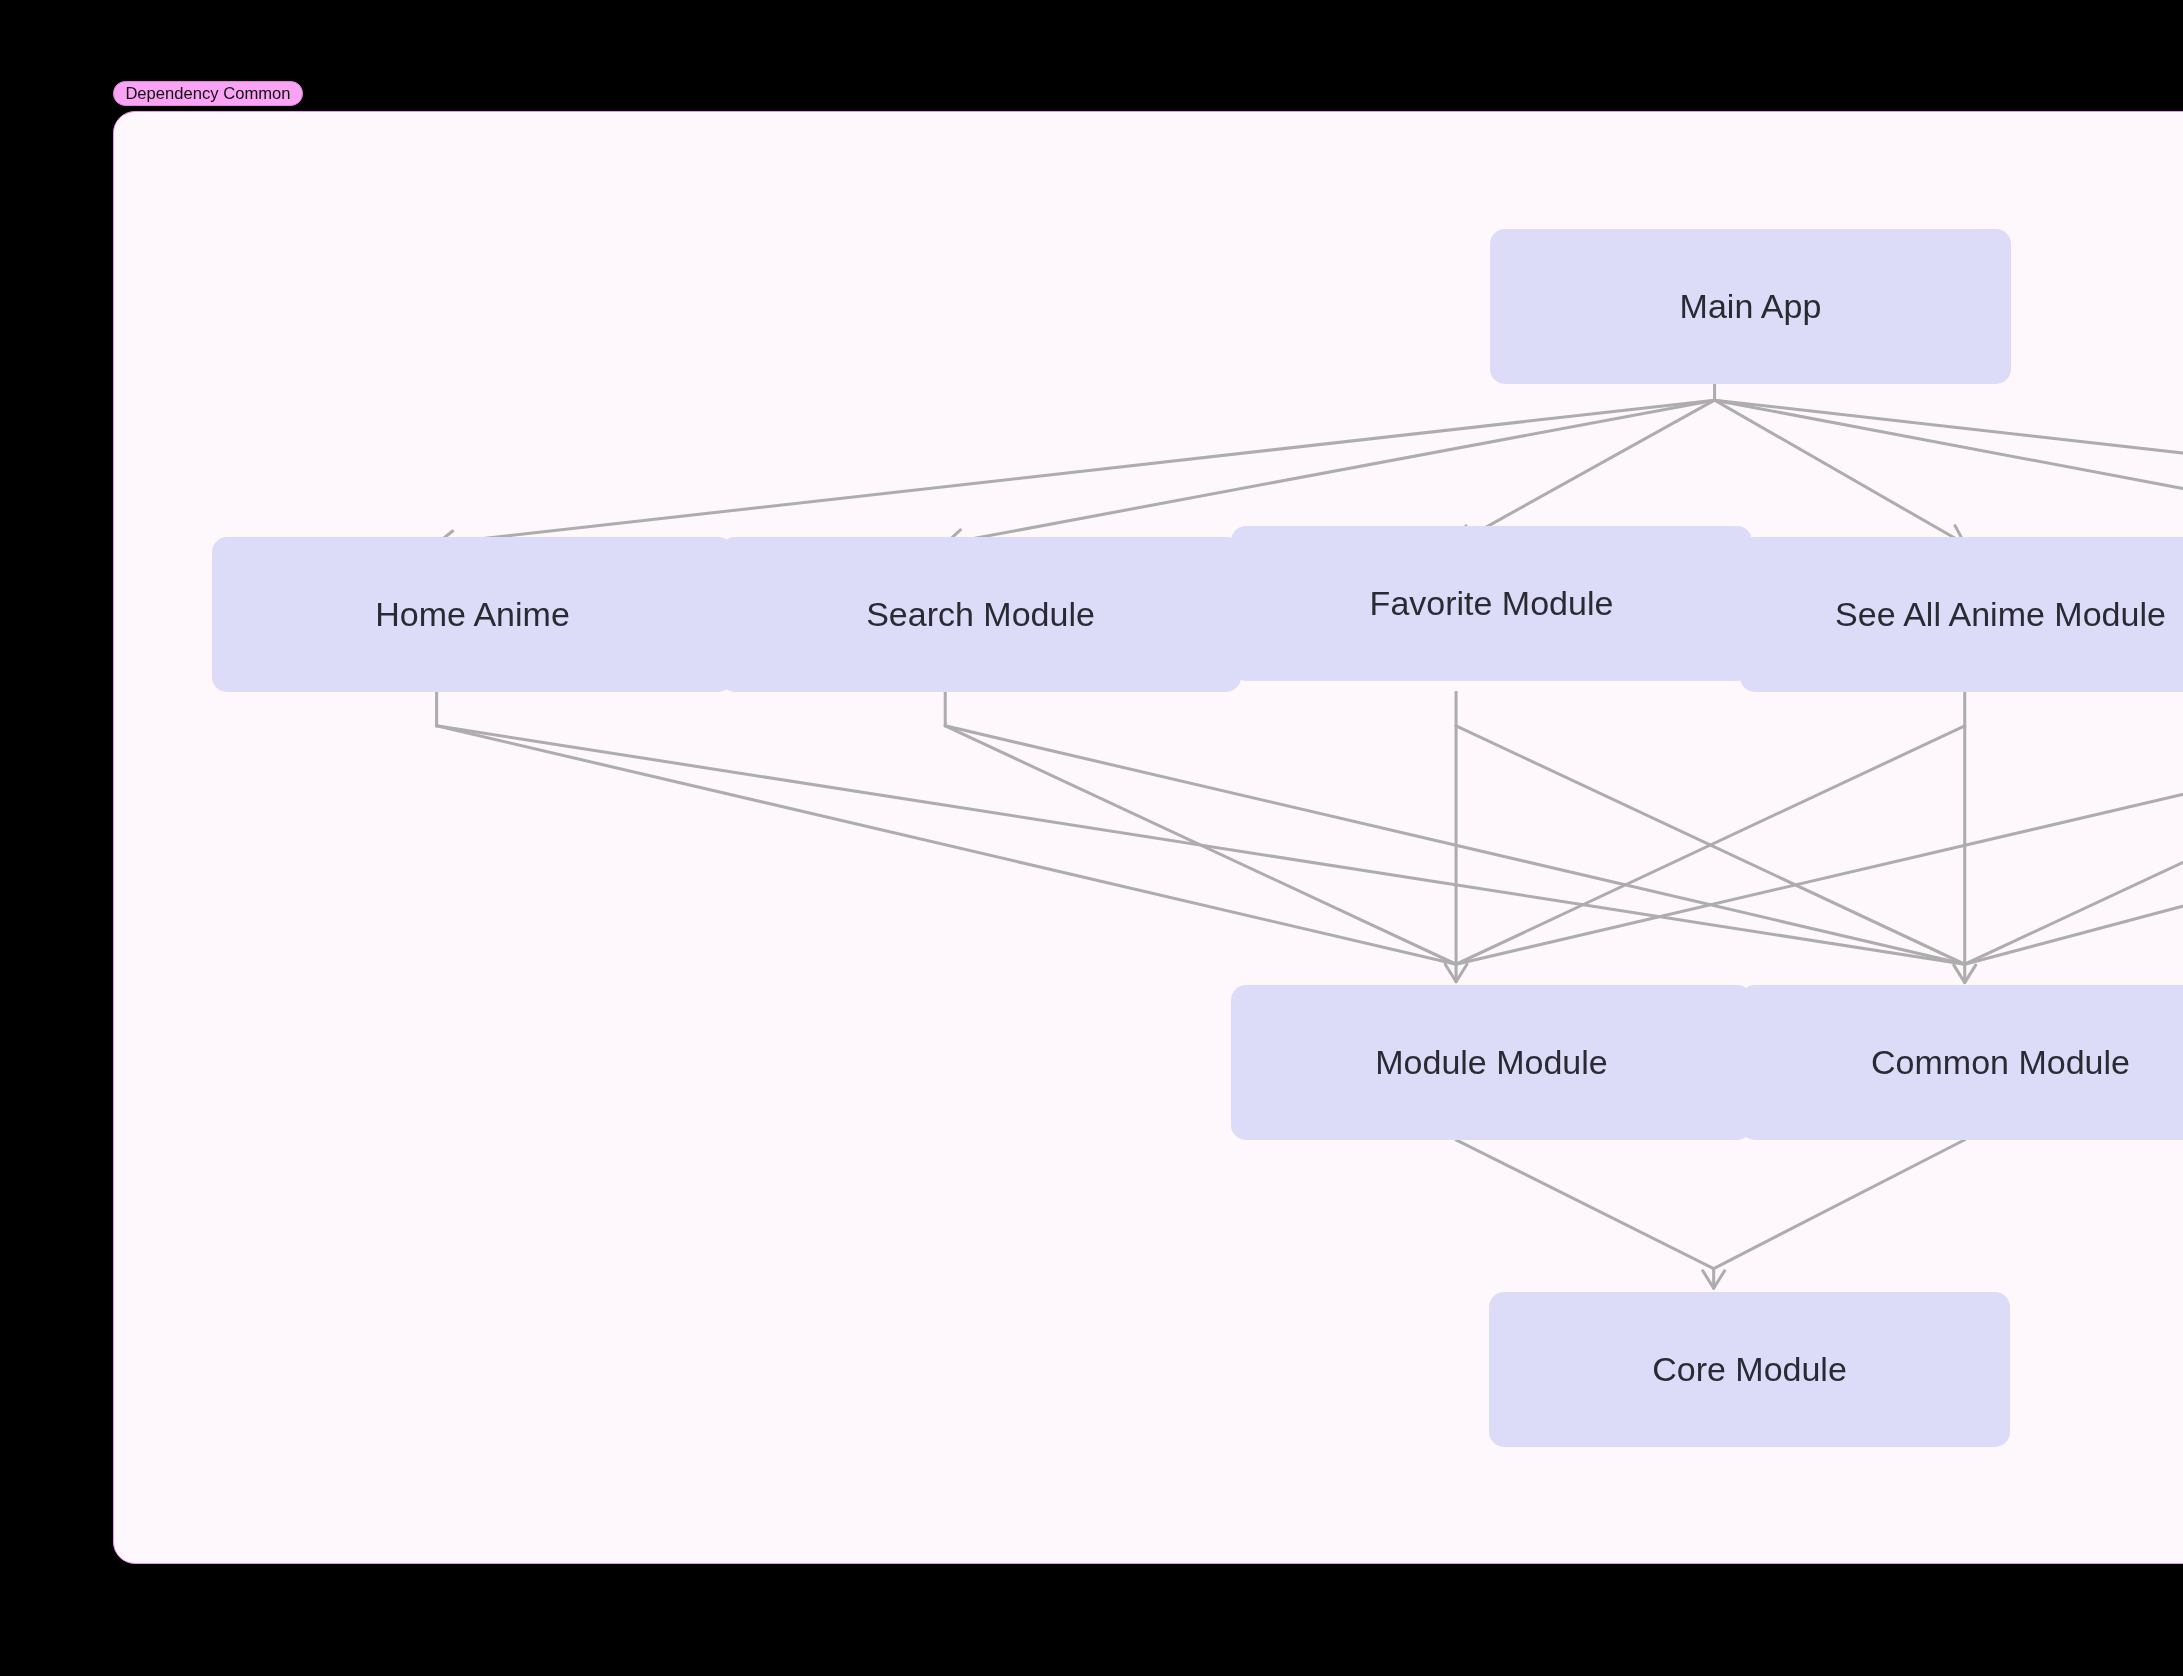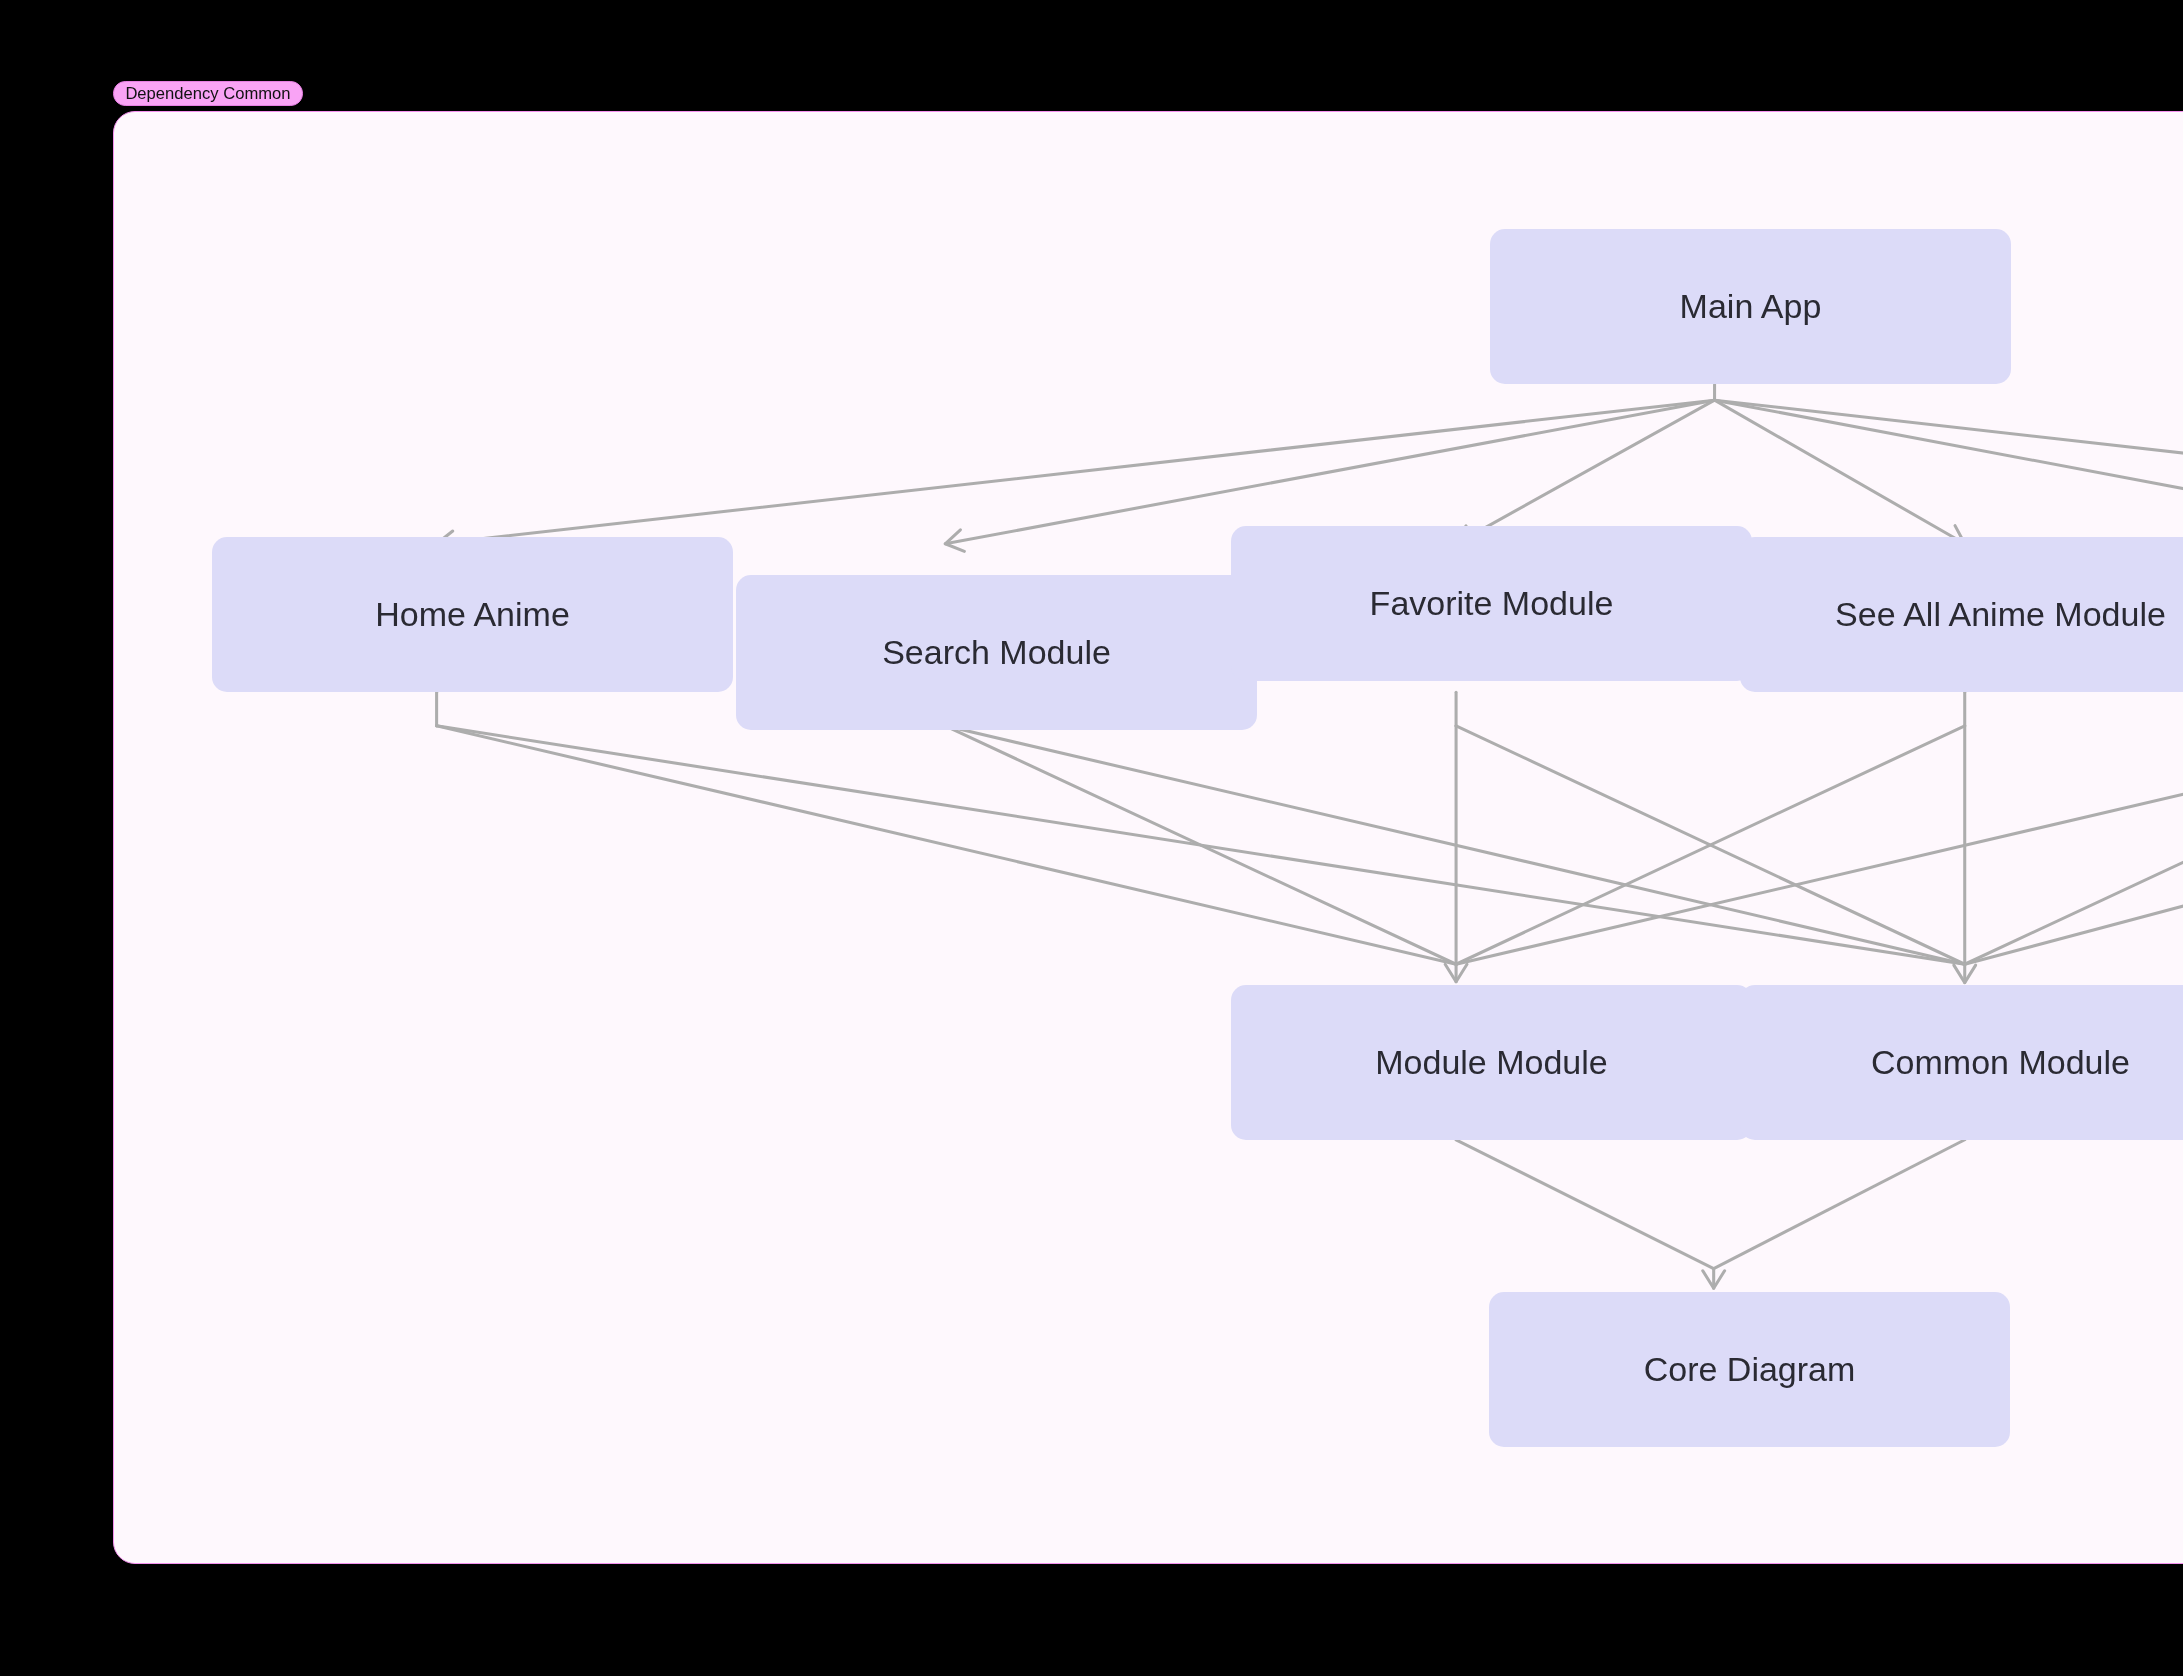--- a/index.html
+++ b/index.html
@@ -64,21 +64,21 @@
     display: flex;
     align-items: center;
     justify-content: center;
     text-align: center;
     white-space: nowrap;
     z-index: 2;
   }
   
   #n-main     { left: 1490px; top:  229px; }
   #n-home     { left:  212px; top: 537px; }
-  #n-search   { left: 736px; top: 537px; margin-top: 38px; }
+  #n-search   { left: 720px; top: 537px; }
   #n-favorite { left: 1231px; top: 526px; }
   #n-seeall   { left: 1740px; top: 537px; }
   #n-anime    { left: 1231px; top: 985px; }
   #n-common   { left: 1740px; top: 985px; }
   #n-core     { left: 1489px; top: 1292px; }
 </style>
 </head>
 <body>
 
 <div id="stage">
@@ -133,16 +133,16 @@
   </svg>
 
   <div class="node" id="n-main">Main App</div>
   <div class="node" id="n-home">Home Anime</div>
   <div class="node" id="n-search">Search Module</div>
   <div class="node" id="n-favorite">Favorite Module</div>
   <div class="node" id="n-seeall">See All Anime Module</div>
 
   <div class="node" id="n-anime">Module Module</div>
   <div class="node" id="n-common">Common Module</div>
-  <div class="node" id="n-core">Core Diagram</div>
+  <div class="node" id="n-core">Core Module</div>
 
 </div>
 
 
 </body></html>

